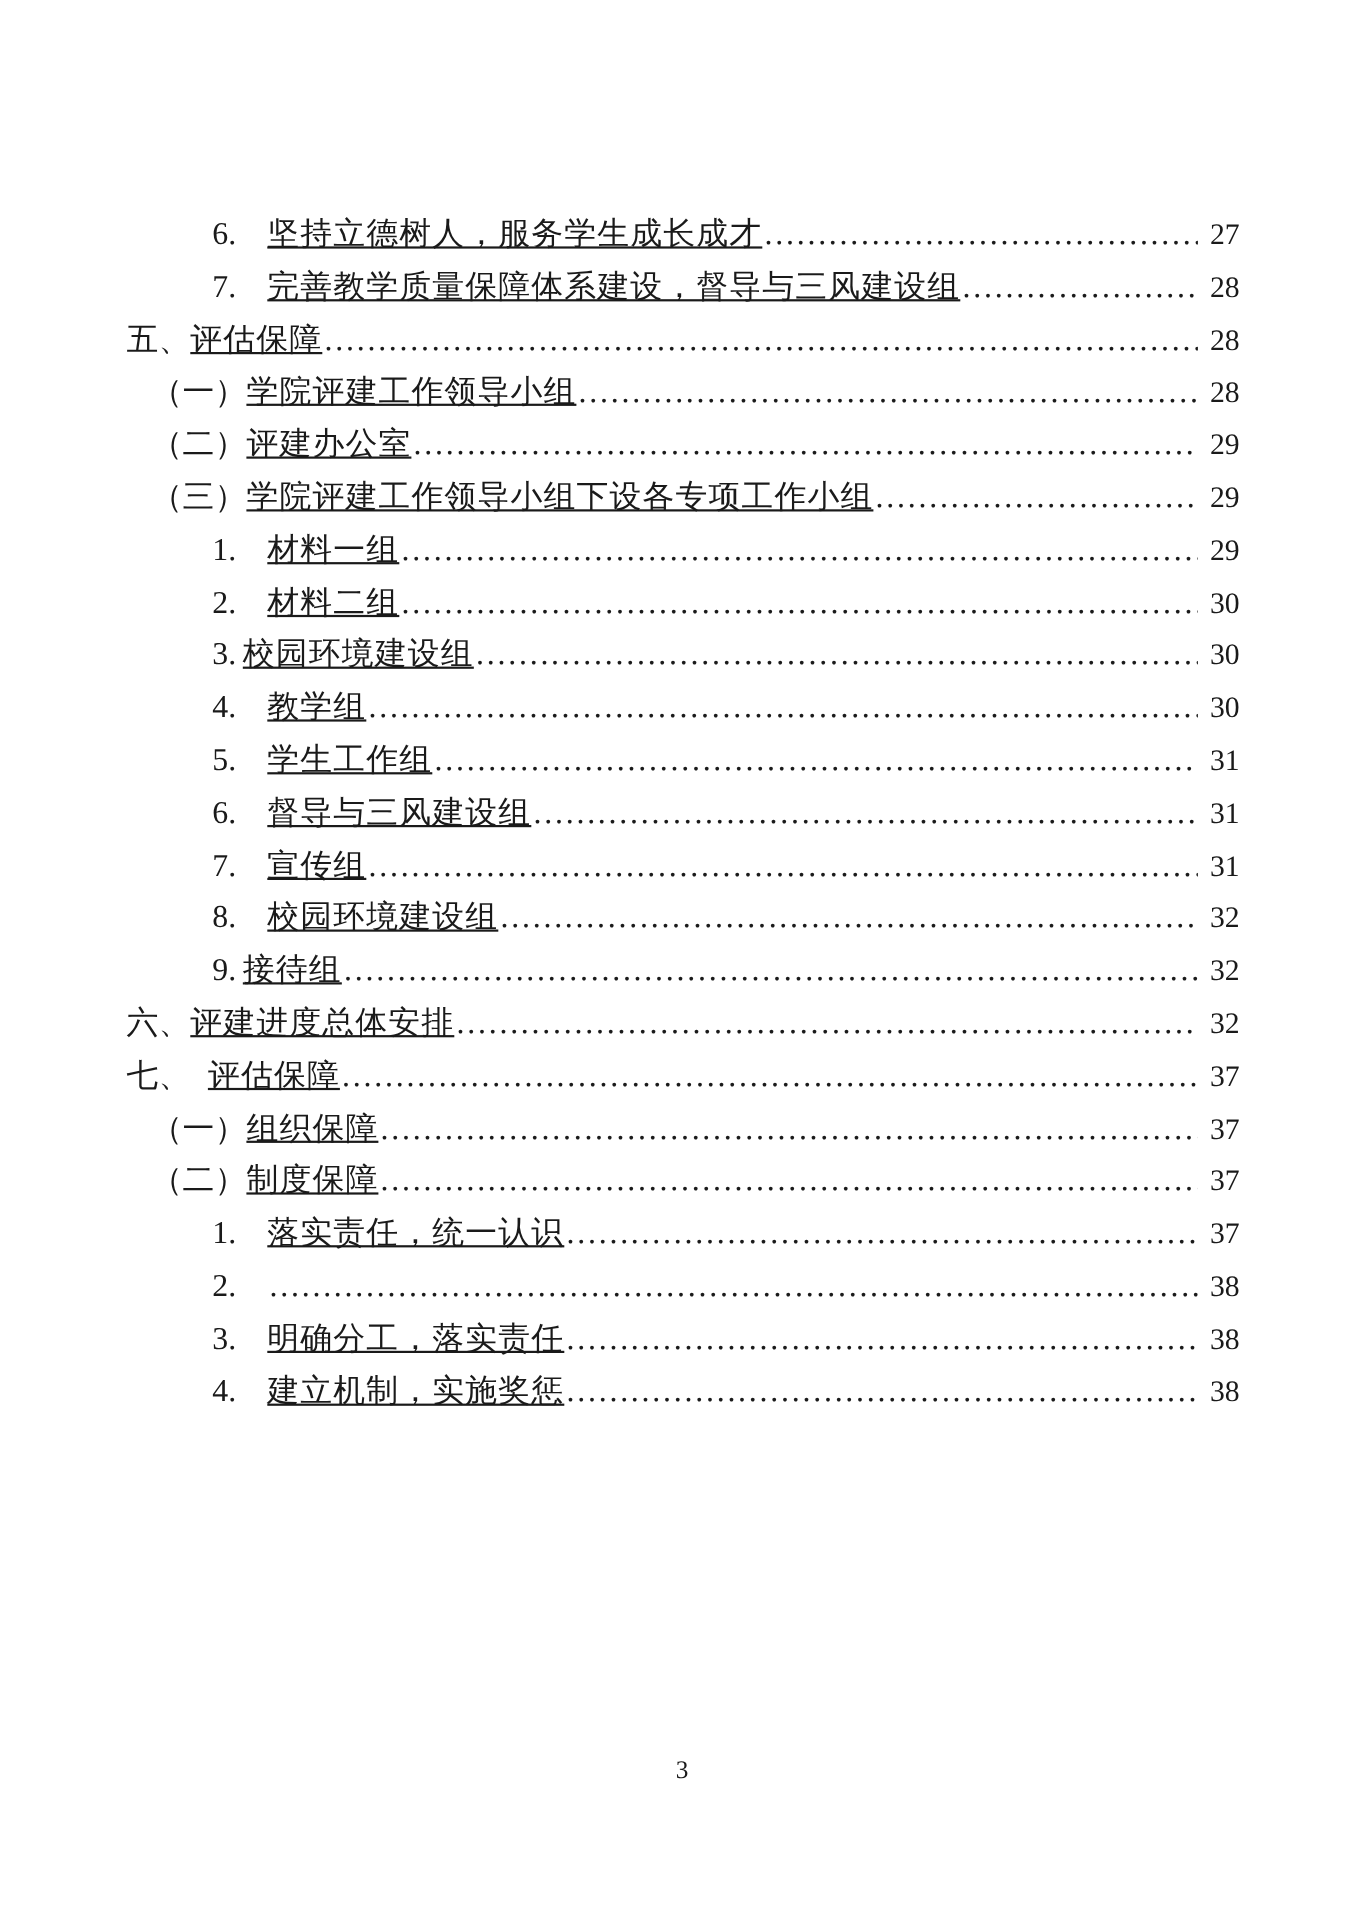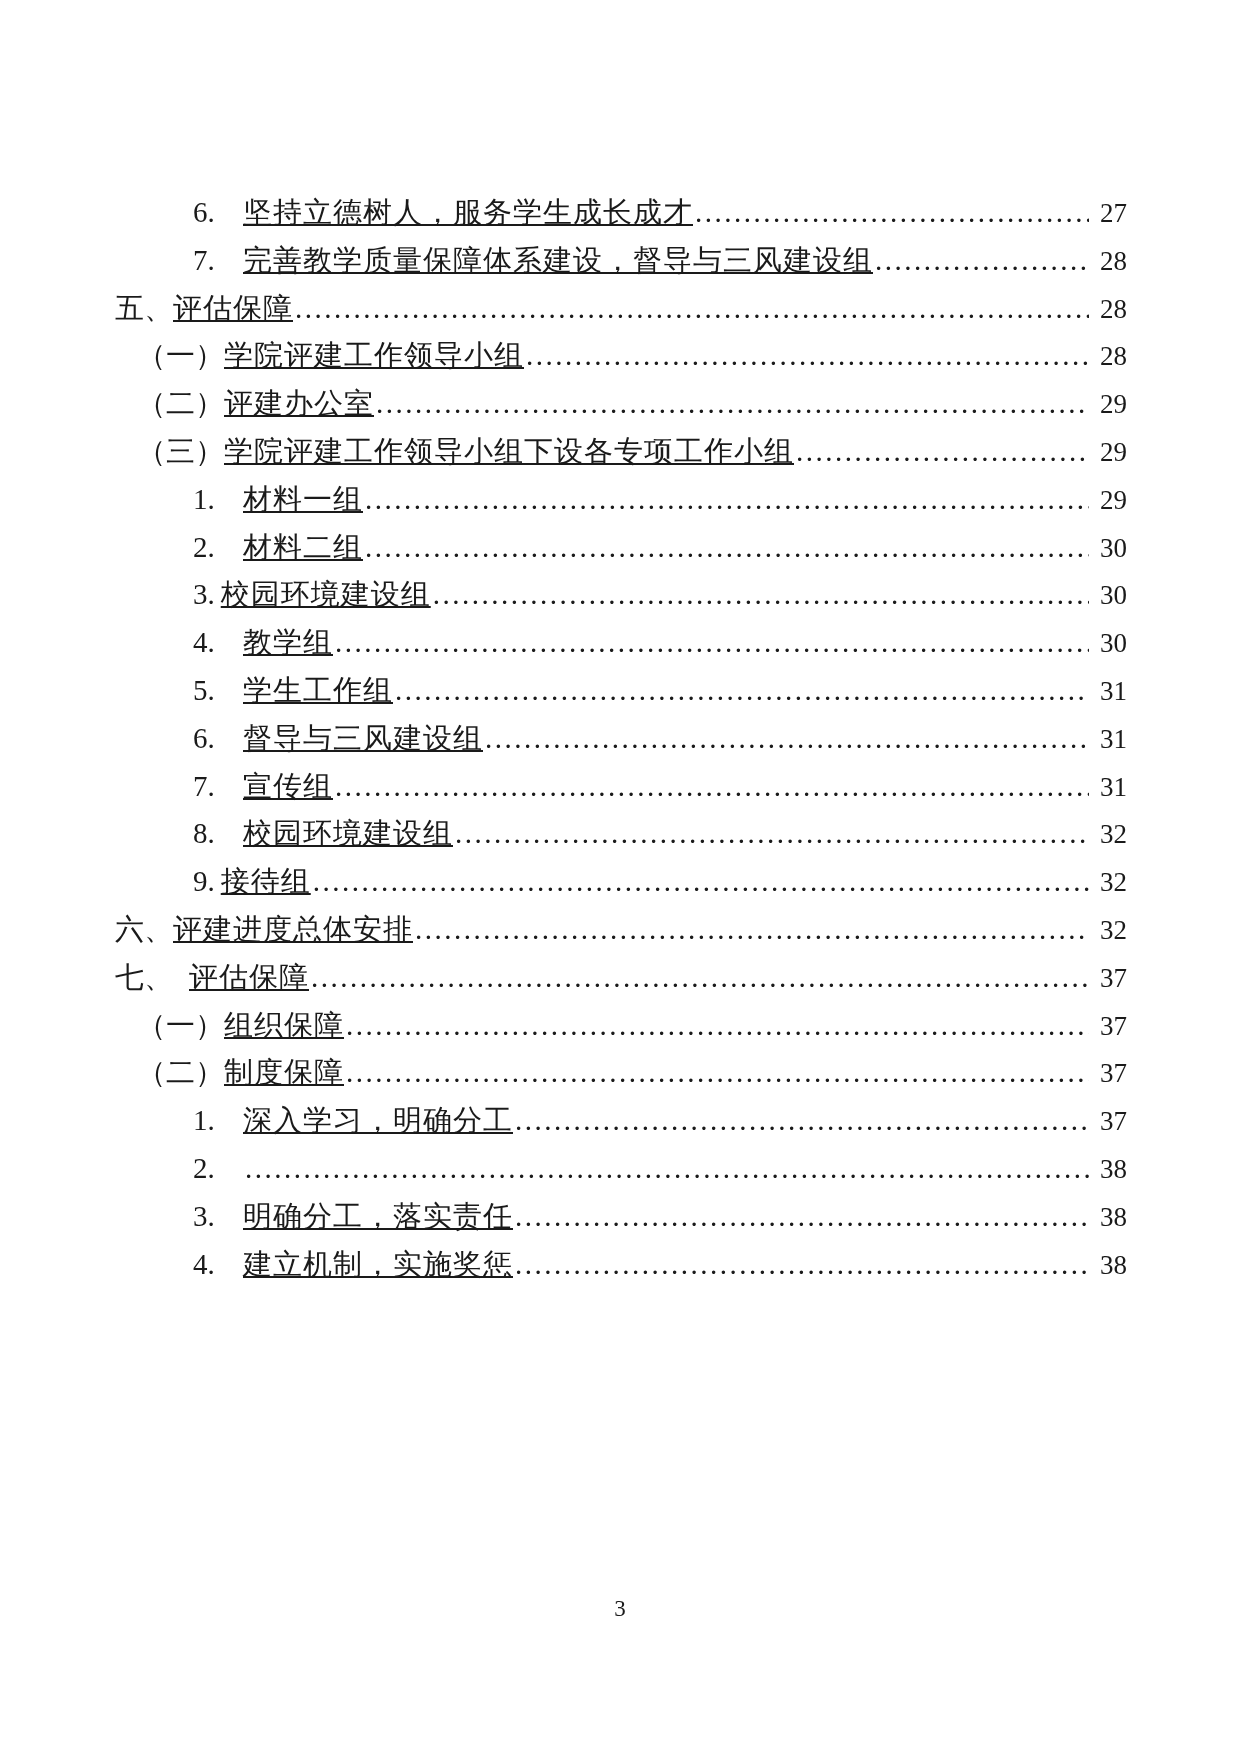--- a/index.html
+++ b/index.html
@@ -186,21 +186,21 @@
     <span class="toc-page">37</span>
   </div>
       <div class="toc-row level-2 gap-none">
     <span class="toc-num">（二）</span>
     <span class="toc-title">制度保障</span>
     <span class="toc-leader"></span>
     <span class="toc-page">37</span>
   </div>
       <div class="toc-row level-3 gap-wide">
     <span class="toc-num">1.</span>
-    <span class="toc-title">深入学习，明确分工</span>
+    <span class="toc-title">落实责任，统一认识</span>
     <span class="toc-leader"></span>
     <span class="toc-page">37</span>
   </div>
       <div class="toc-row level-3 gap-wide">
     <span class="toc-num">2.</span>
     <span class="toc-leader"></span>
     <span class="toc-page">38</span>
   </div>
       <div class="toc-row level-3 gap-wide">
     <span class="toc-num">3.</span>

